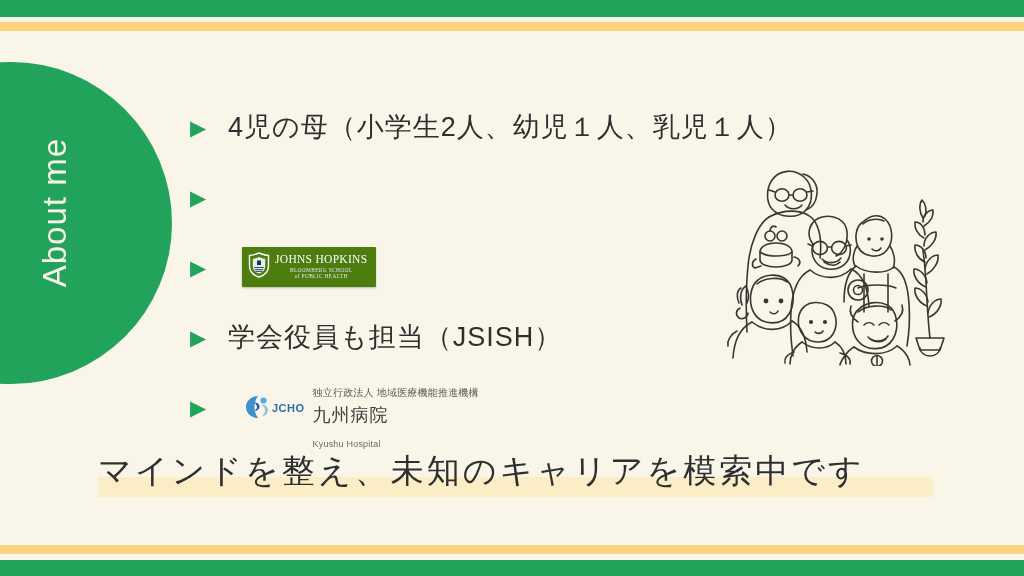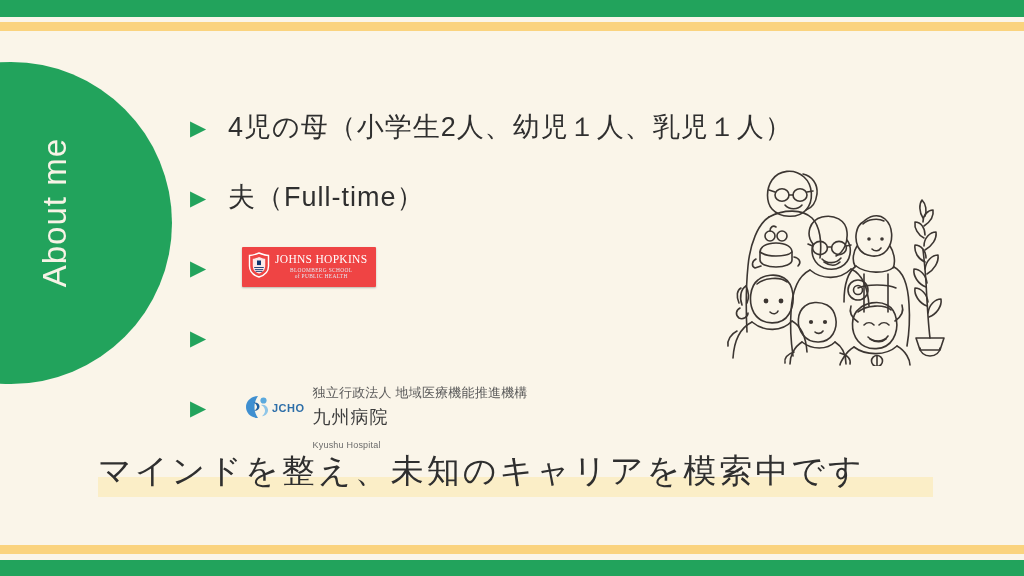--- a/index.html
+++ b/index.html
@@ -79,21 +79,21 @@
     color: #2f2f2f;
     letter-spacing: 1px;
     white-space: nowrap;
   }
 
   
   .jh-logo {
     margin-left: 14px;
     width: 134px;
     height: 40px;
-    background: #ef4444;
+    background: #4d7c0f;
     border-radius: 1px;
     display: flex;
     align-items: center;
     padding: 0 6px;
     box-sizing: border-box;
     box-shadow: 0 1px 2px rgba(0,0,0,.25);
   }
   .jh-shield { flex: 0 0 22px; margin-right: 5px; }
   .jh-words { display: flex; flex-direction: column; line-height: 1; }
   .jh-name {
@@ -128,21 +128,21 @@
   }
   .jcho-abbr {
     font-size: 11px;
     color: #2d6ea8;
     letter-spacing: .5px;
     margin-top: 1px;
     font-weight: 700;
   }
   .jcho-words { display: flex; flex-direction: column; line-height: 1.08; }
   .jcho-corp {
-    font-size: 13px;
+    font-size: 10px;
     color: #5a5a5a;
     letter-spacing: .2px;
     white-space: nowrap;
     margin-top: 23px;
   }
   .jcho-jp {
     font-size: 18px;
     color: #3c3c3c;
     letter-spacing: 1px;
     margin-top: 8px;
@@ -204,21 +204,20 @@
 
   <div class="bullet-list">
 
     <div class="bullet-row">
       <span class="bullet-marker">▶</span>
       <span class="bullet-text">4児の母（小学生2人、幼児１人、乳児１人）</span>
     </div>
 
     <div class="bullet-row">
       <span class="bullet-marker">▶</span>
-      <span class="bullet-text">夫（Full-time）</span>
     </div>
 
     <div class="bullet-row">
       <span class="bullet-marker">▶</span>
       <div class="jh-logo">
         <span class="jh-shield">
           <svg width="22" height="26" viewBox="0 0 22 26">
             <path d="M11 1 C6 3 2.5 3.5 1.5 3.5 L1.5 14 C1.5 20 6 23.5 11 25 C16 23.5 20.5 20 20.5 14 L20.5 3.5 C19.5 3.5 16 3 11 1 Z" fill="none" stroke="#ffffff" stroke-width="1.4"></path>
             <path d="M11 5 C8 6.4 5.6 6.8 4.8 6.8 L4.8 14 C4.8 18.2 7.8 20.6 11 21.6 C14.2 20.6 17.2 18.2 17.2 14 L17.2 6.8 C16.4 6.8 14 6.4 11 5 Z" fill="#ffffff" opacity="0.88"></path>
             <rect x="9" y="8.5" width="4" height="4.6" fill="#0f3570"></rect>
@@ -228,20 +227,21 @@
         <span class="jh-words">
           <span class="jh-name">JOHNS HOPKINS</span>
           <span class="jh-sub1">BLOOMBERG SCHOOL</span>
           <span class="jh-sub2">of PUBLIC HEALTH</span>
         </span>
       </div>
     </div>
 
     <div class="bullet-row">
       <span class="bullet-marker">▶</span>
+      <span class="bullet-text">学会役員も担当（JSISH）</span>
     </div>
 
     <div class="bullet-row">
       <span class="bullet-marker">▶</span>
       <div class="jcho-logo">
         <span class="jcho-mark">
           <svg width="28" height="26" viewBox="0 0 28 26">
             <path d="M14 2 C7 2 2 7 2 13 C2 19 7 24 14 24 C12 21 10.5 18 10.5 13 C10.5 8.2 12 5 14 2 Z" fill="#3f8fd0"></path>
             <path d="M9.5 8.5 C12.5 8 15.5 9.5 15.5 12.5 C15.5 15.5 12.8 17.2 10 16.6 C12.2 15.8 13.2 14.2 13 12.6 C12.8 10.7 11.2 9.3 9.5 8.5 Z" fill="#1f5f9e"></path>
             <ellipse cx="19.5" cy="6.5" rx="3.1" ry="3.1" fill="#5aa9dd"></ellipse>

